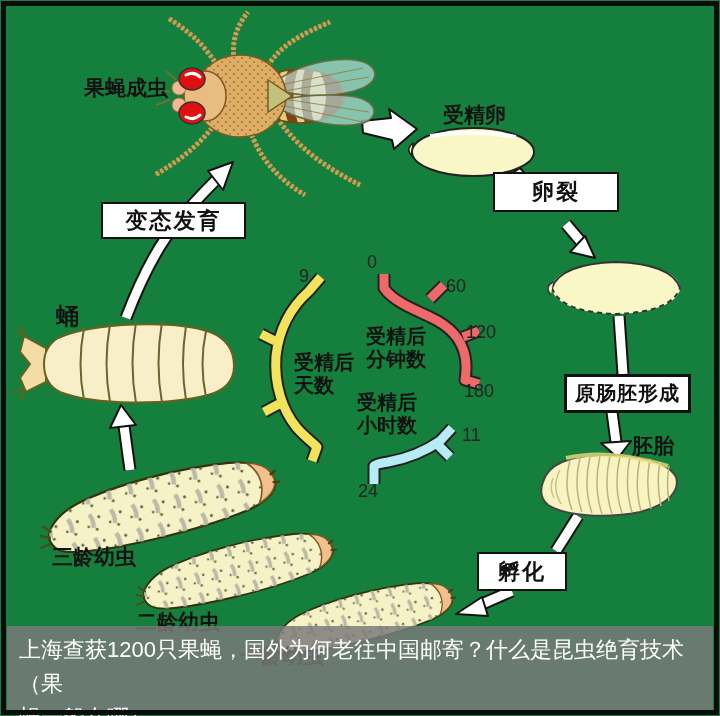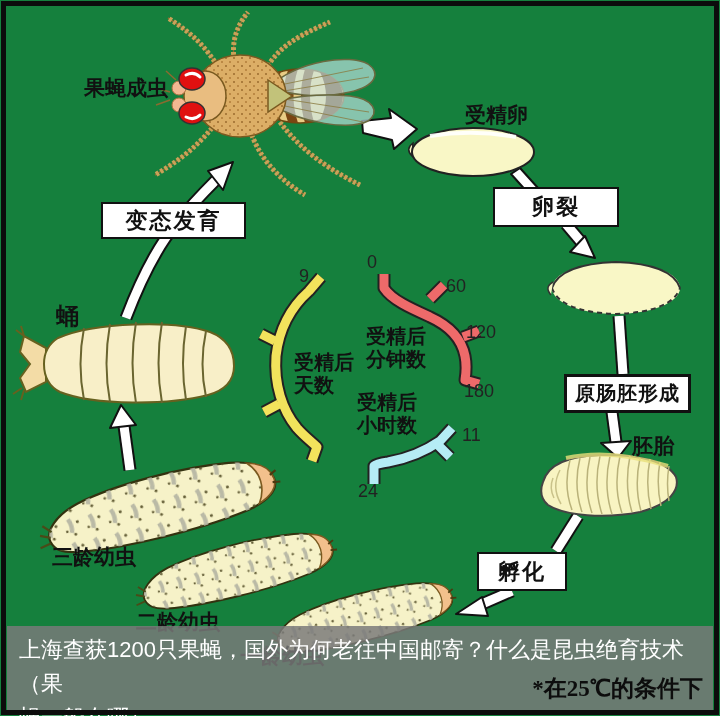--- a/index.html
+++ b/index.html
@@ -198,29 +198,29 @@
       <circle cx="179" cy="105" r="7" fill="#f4b892" stroke="#b07040" stroke-width="1"></circle>
       <ellipse cx="192" cy="79" rx="13" ry="11" fill="#e01010" stroke="#333" stroke-width="1.5"></ellipse>
       <ellipse cx="192" cy="113" rx="13" ry="11" fill="#e01010" stroke="#333" stroke-width="1.5"></ellipse>
       <path d="M186,75 q8,-4 14,2" stroke="#fff" stroke-width="3" fill="none" stroke-linecap="round"></path>
       <path d="M186,117 q8,4 14,-2" stroke="#fff" stroke-width="3" fill="none" stroke-linecap="round"></path>
       <path d="M170,92 l-14,-4 M170,100 l-14,5 M176,80 l-10,-9" stroke="#8a6a30" stroke-width="1.5" fill="none"></path>
     </g>
   </svg>
 
   <div class="lbl" style="left:84px;top:76px;">果蝇成虫</div>
-  <div class="lbl" style="left:443px;top:103px;margin-left:22px;">受精卵</div>
+  <div class="lbl" style="left:443px;top:103px;">受精卵</div>
   <div class="lbl" style="left:632px;top:434px;">胚胎</div>
   <div class="lbl" style="left:56px;top:304px;font-size:23px;">蛹</div>
   <div class="lbl" style="left:52px;top:545px;">三龄幼虫</div>
   <div class="lbl" style="left:136px;top:610px;">二龄幼虫</div>
   <div class="lbl" style="left:240px;top:644px;">一龄幼虫</div>
 
   <div class="pbox" style="left:101px;top:202px;width:141px;height:33px;">变态发育</div>
-  <div class="pbox" style="left:493px;top:187px;width:122px;height:36px;">卵裂</div>
+  <div class="pbox" style="left:493px;top:172px;width:122px;height:36px;">卵裂</div>
   <div class="pbox" style="left:564px;top:374px;width:121px;height:33px;border-width:3px;font-size:20px;letter-spacing:1px;">原肠胚形成</div>
   <div class="pbox" style="left:477px;top:552px;width:86px;height:35px;">孵化</div>
 
   <div class="scale-lbl" style="left:366px;top:325px;">受精后
 分钟数</div>
   <div class="scale-lbl" style="left:357px;top:391px;">受精后
 小时数</div>
   <div class="scale-lbl" style="left:294px;top:351px;">受精后
 天数</div>
 
@@ -228,17 +228,16 @@
   <div class="num" style="left:446px;top:276px;text-align:center;">60</div>
   <div class="num" style="left:466px;top:322px;">120</div>
   <div class="num" style="left:464px;top:381px;">180</div>
   <div class="num" style="left:462px;top:425px;">11</div>
   <div class="num" style="left:358px;top:481px;">24</div>
   <div class="num" style="left:299px;top:266px;">9</div>
 
   <div id="overlay">
     <div id="caption">上海查获1200只果蝇，国外为何老往中国邮寄？什么是昆虫绝育技术（果
 蝇一般在哪）</div>
-    <div id="footnote">*在25℃的条件下</div>
   </div>
 
   <div id="frame"></div>
 </div>
 
 </body></html>

